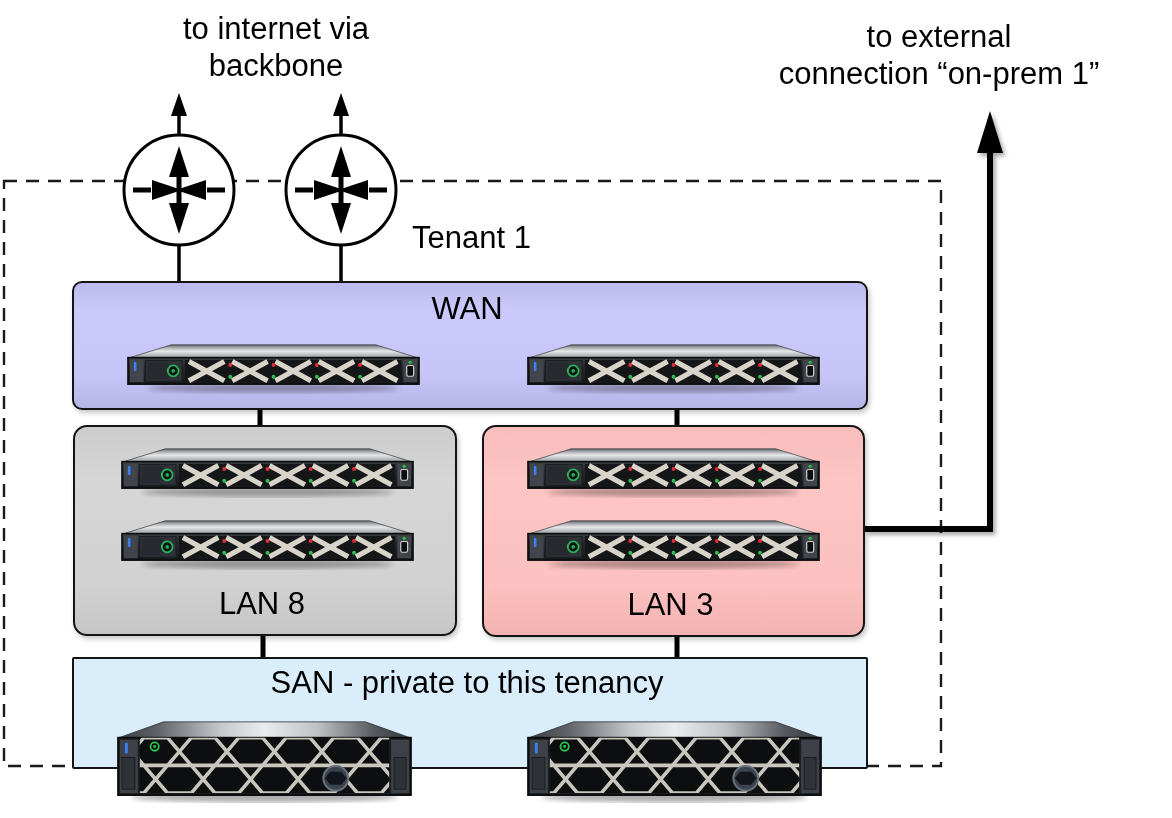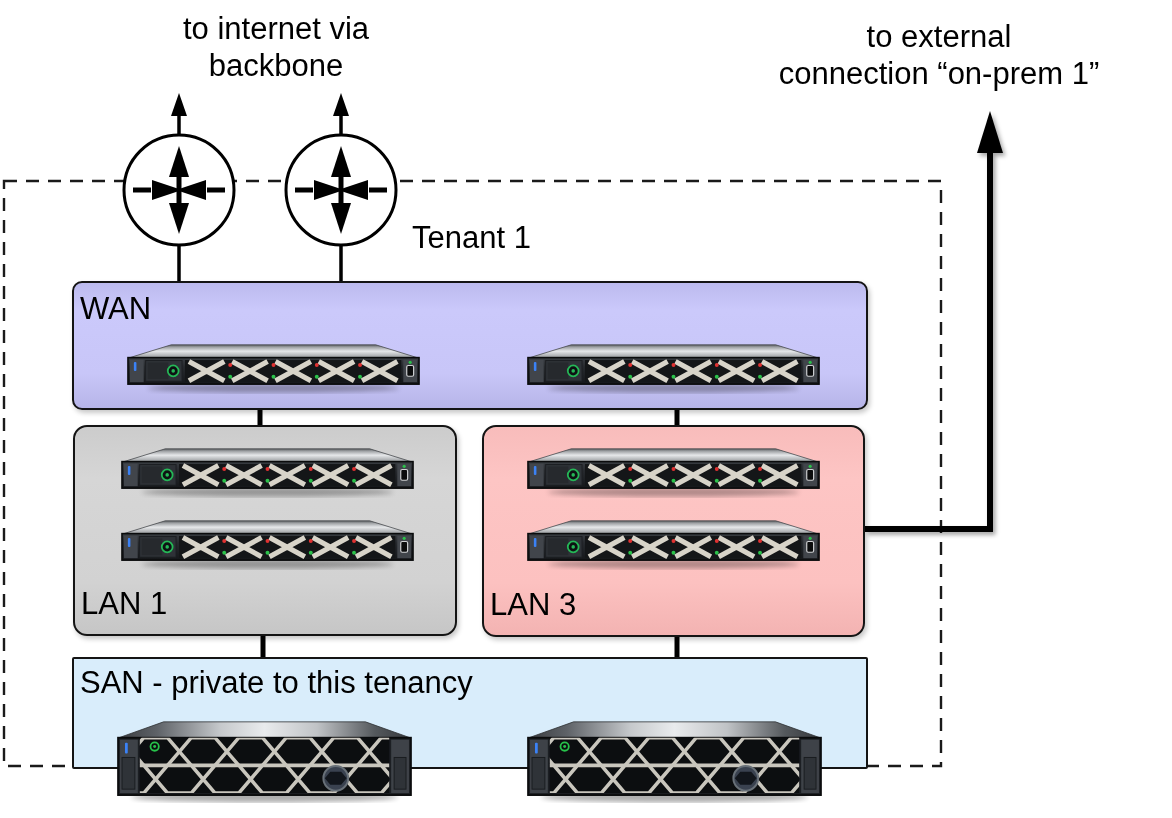--- a/index.html
+++ b/index.html
@@ -3,21 +3,21 @@
 <meta charset="utf-8">
 <style>
   html,body{margin:0;padding:0;background:#fff;}
   .canvas{
     position:relative; width:1172px; height:818px; overflow:hidden;
     font-family:"Liberation Sans","DejaVu Sans",sans-serif; color:#000; background:#fff;
   }
   .wires{position:absolute;left:0;top:0;z-index:1;}
   .zone{position:absolute;border:2.5px solid #141414;box-sizing:border-box;z-index:2;
         box-shadow:2px 3px 5px rgba(0,0,0,.22);}
-  .zone-label{position:absolute;left:0;right:6px;font-size:31px;line-height:34px;margin-left:6px;}
+  .zone-label{position:absolute;left:0;right:6px;text-align:center;font-size:31px;line-height:34px;}
   #wan {left:72px;top:281px;width:796px;height:129px;border-radius:10px;
         background:linear-gradient(180deg,#bcbaee 0%,#cbc9fb 22%,#c8c6f8 72%,#b7b5e8 100%);}
   #wan .zone-label{top:9px;}
   #lan1{left:73px;top:425px;width:384px;height:211px;border-radius:14px;
         background:linear-gradient(180deg,#cccccc 0%,#d6d6d6 25%,#d2d2d2 75%,#c6c6c6 100%);}
   #lan2{left:482px;top:425px;width:383px;height:212px;border-radius:14px;
         background:linear-gradient(180deg,#f8bcbb 0%,#fdc5c4 25%,#fcc1c0 75%,#f3b3b2 100%);}
   #lan1 .zone-label,#lan2 .zone-label{bottom:13px;}
   #san {left:72px;top:657px;width:796px;height:112px;border-radius:2px;
         background:#d9edfb;box-shadow:none;}
@@ -169,21 +169,21 @@
     </g>
 
     <use href="#routerSym" transform="translate(179,190)"></use>
     <use href="#routerSym" transform="translate(341,190)"></use>
   </svg>
 
   <div class="zone" id="wan">
     <div class="zone-label">WAN</div>
   </div>
   <div class="zone" id="lan1">
-    <div class="zone-label">LAN 1</div>
+    <div class="zone-label">LAN 8</div>
   </div>
   <div class="zone" id="lan2">
     <div class="zone-label">LAN 3</div>
   </div>
   <div class="zone" id="san">
     <div class="zone-label">SAN - private to this tenancy</div>
   </div>
 
   <svg class="server" style="left:126px;top:333px" width="295" height="61">
       <use href="#srv1u"></use>

